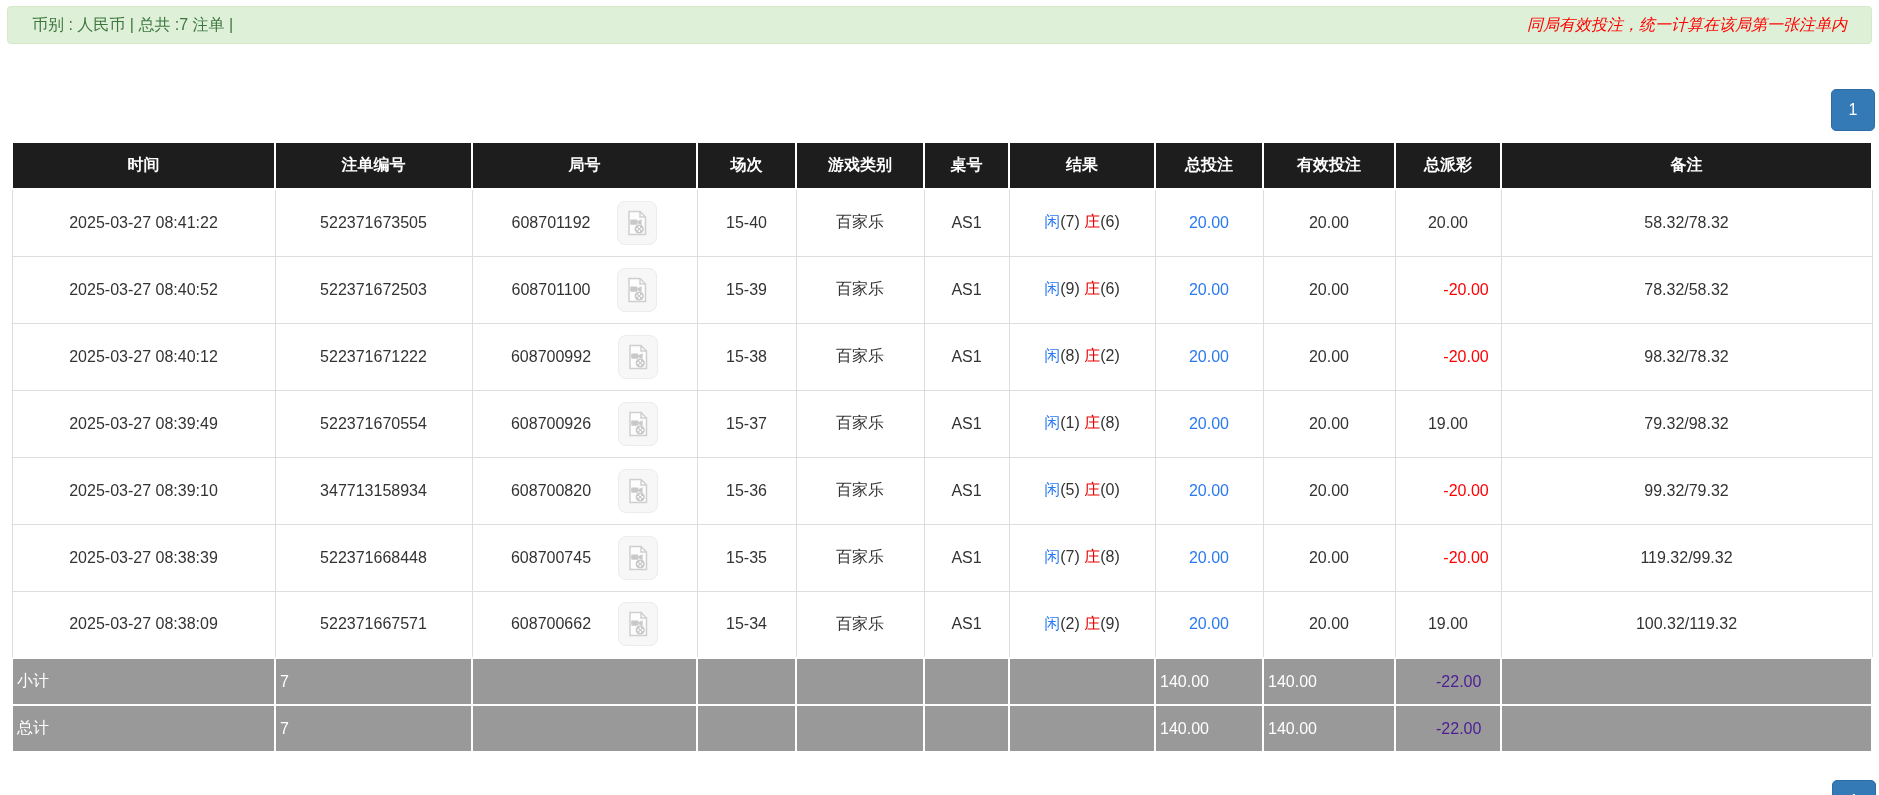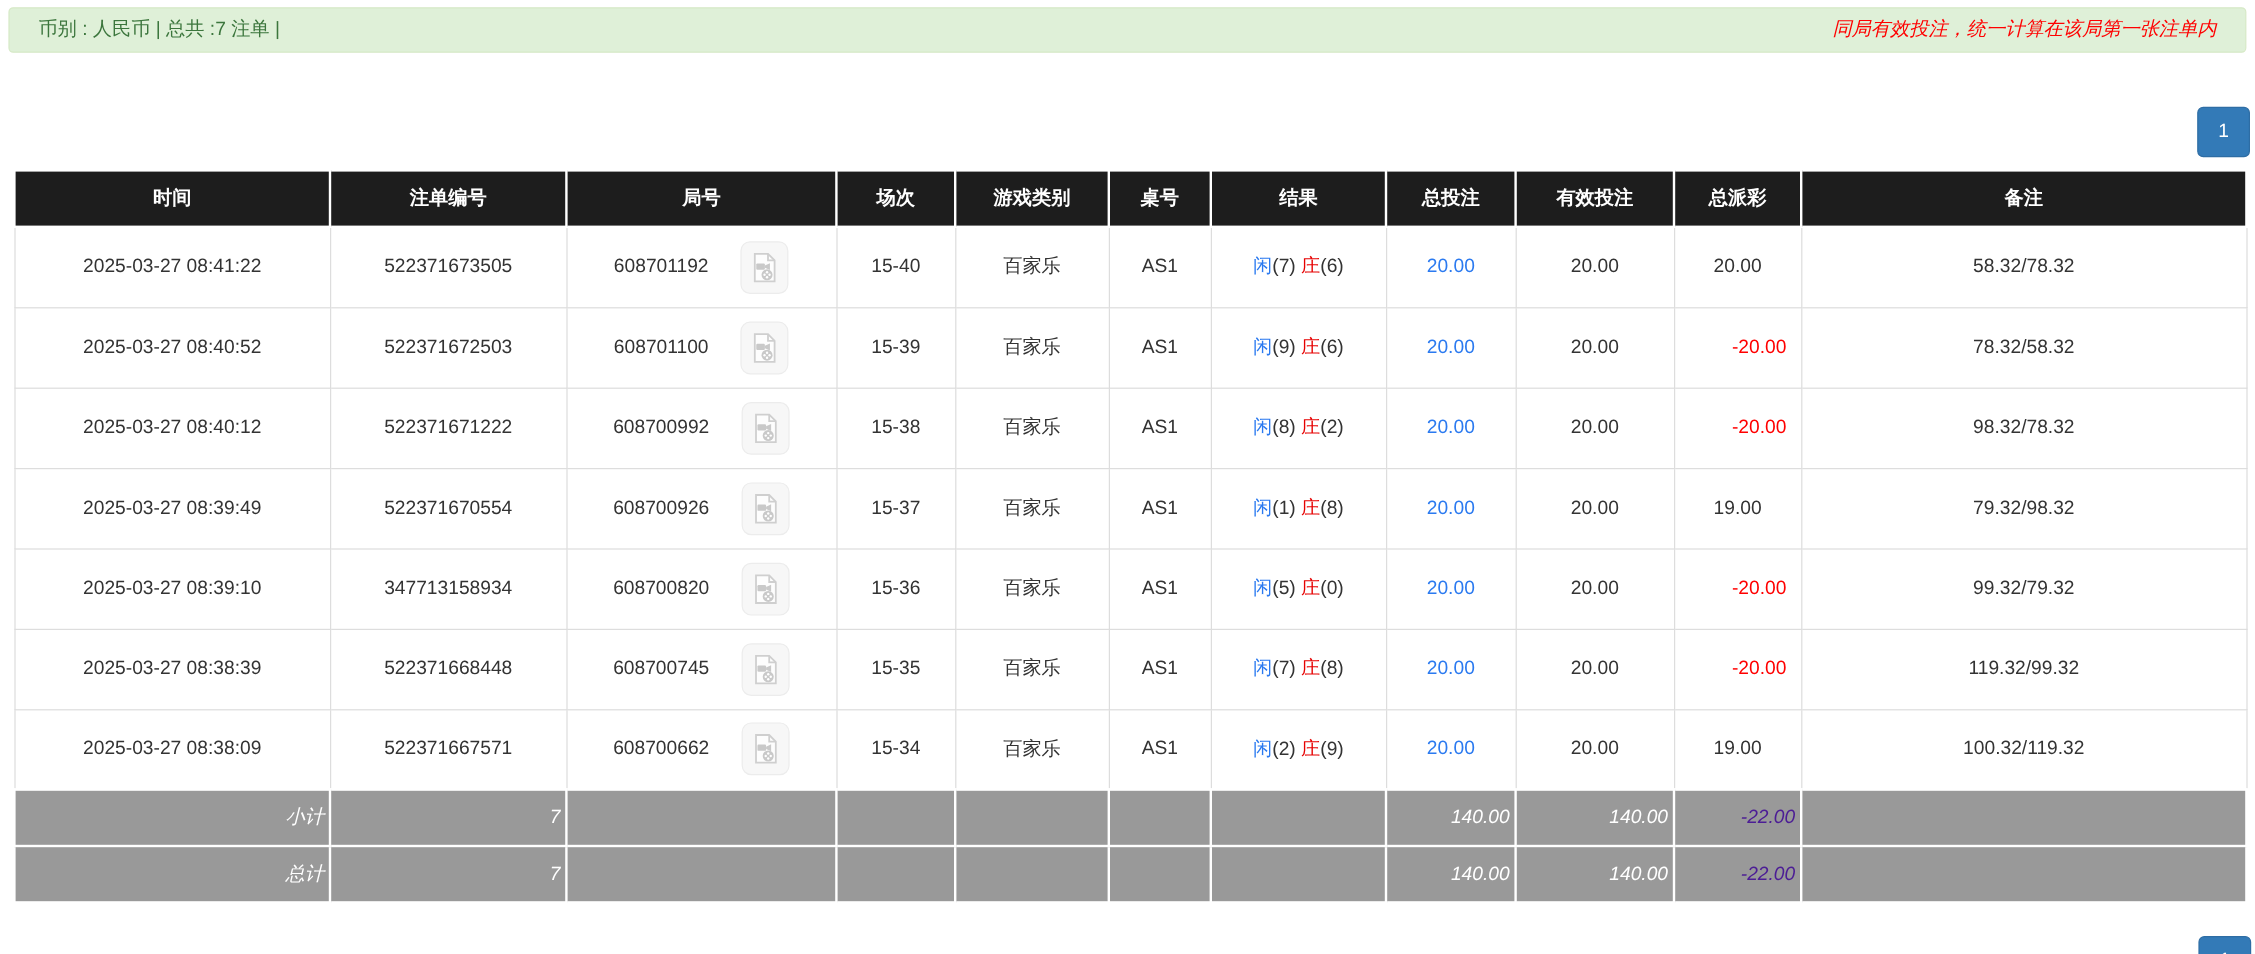--- a/index.html
+++ b/index.html
@@ -32,21 +32,21 @@
   thead th{
     background:var(--header-bg);color:#fff;font-weight:bold;
     height:45px;border:2px solid #fff;text-align:center;padding:0;
   }
   tbody td{
     background:#fff;border:1px solid #ddd;height:67px;
     text-align:center;vertical-align:middle;padding:0 4px;box-sizing:border-box;
   }
   tfoot td{
     background:var(--summary-bg);color:#fff;border:2px solid #fff;height:47px;
-    text-align:right;vertical-align:middle;padding:0 4px;box-sizing:border-box;font-style:italic;
+    text-align:left;vertical-align:middle;padding:0 4px;box-sizing:border-box;
   }
   .blue{color:var(--link-blue);}
   .banker{color:var(--banker-red);}
   .neg{color:var(--alert-red);padding-left:40px;}
   tfoot .neg{color:#4c1d95;}
   .round-cell-inner{display:inline-flex;align-items:center;gap:27px;}
   .video-btn{
     width:40px;height:44px;background:#f7f7f7;border:1px solid #ececec;border-radius:8px;
     display:inline-flex;align-items:center;justify-content:center;cursor:pointer;padding:0;
   }

